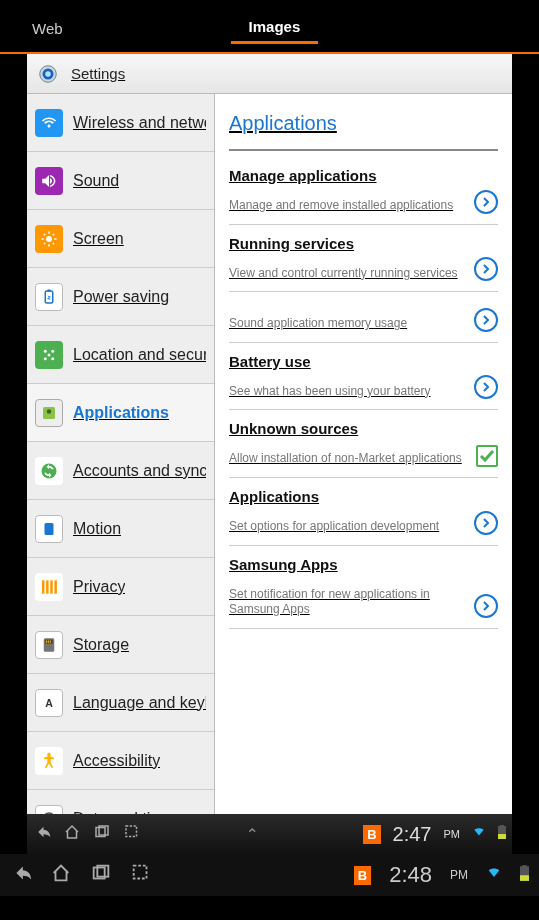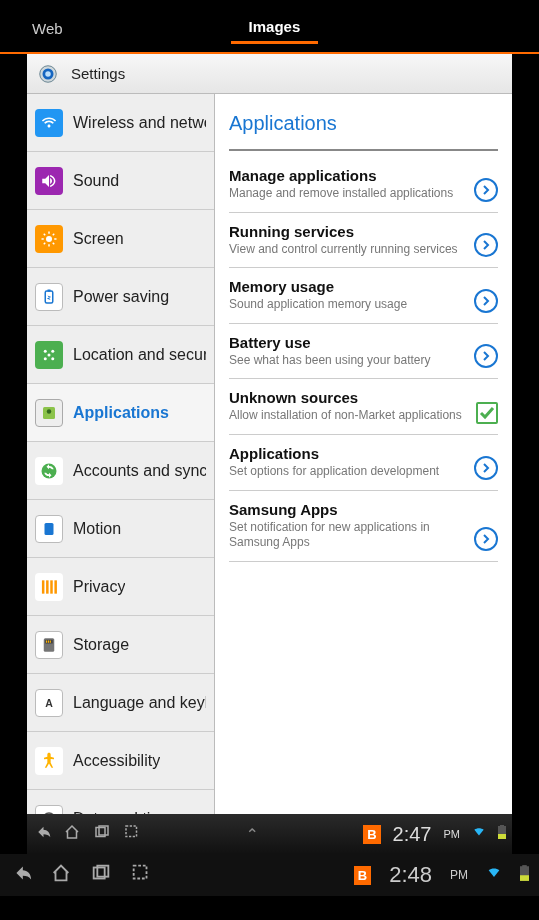--- a/index.html
+++ b/index.html
@@ -3,41 +3,41 @@
 <meta charset="utf-8">
 <style>
   * { margin: 0; padding: 0; box-sizing: border-box; font-family: Arial, Helvetica, sans-serif; }
   body { width: 539px; height: 920px; background: #000; overflow: hidden; }
 
   .browser-tabs { display: flex; height: 52px; background: #000; align-items: center; padding: 0 14px; }
   .tab { color: #ccc; font-size: 15px; padding: 10px 18px 6px; }
   .tab.active { color: #fff; font-weight: bold; border-bottom: 3px solid #ff6a00; margin-left: 150px; }
   .orange-line { height: 2px; background: #ff6a00; }
 
-  .screenshot-wrap { background: #000; padding: 0; }
+  .screenshot-wrap { background: #000; padding: 0; text-decoration: underline; }
   .device { background: #eaeaea; width: 485px; margin: 0 auto; height: 800px; position: relative; overflow: hidden; }
 
   .settings-header { background: linear-gradient(#f7f7f7,#e6e6e6); height: 40px; display: flex; align-items: center; border-bottom: 1px solid #bbb; padding-left: 10px; }
   .settings-header .gear { width: 22px; height: 22px; margin-right: 12px; }
   .settings-header span { font-size: 15px; color: #222; }
 
   .split { display: flex; height: 760px; }
   .sidebar { width: 188px; background: #eee; overflow: hidden; border-right: 1px solid #bbb; }
   .side-item { display: flex; align-items: center; height: 58px; padding: 0 8px; border-bottom: 1px solid #ccc; cursor: pointer; white-space: nowrap; overflow: hidden; }
   .side-item .ico { width: 28px; height: 28px; margin-right: 10px; border-radius: 4px; display: flex; align-items: center; justify-content: center; flex-shrink: 0; }
   .side-item span { font-size: 16px; color: #222; overflow: hidden; text-overflow: clip; }
   .side-item.selected span { color: #1976d2; font-weight: bold; }
   .side-item.selected { background: #f5f5f5; position: relative; }
 
   .content { flex: 1; background: #fff; padding: 10px 14px; overflow: hidden; }
   .content-title { color: #1976d2; font-size: 20px; font-weight: 500; padding: 8px 0 14px; border-bottom: 2px solid #888; margin-bottom: 6px; }
   .row { display: flex; align-items: flex-end; border-bottom: 1px solid #ccc; padding: 10px 0; cursor: pointer; }
   .row-text { flex: 1; }
   .row-title { font-size: 15px; color: #111; font-weight: bold; }
-  .row-sub { font-size: 12px; color: #777; line-height: 1.3; margin-top: 2px; }
+  .row-sub { font-size: 12px; color: #777; line-height: 1.3; margin-top: 14px; }
   .chev { width: 24px; height: 24px; border: 2px solid #1976d2; border-radius: 50%; display: flex; align-items: center; justify-content: center; flex-shrink: 0; margin-left: 6px; }
   .chev svg { width: 10px; height: 10px; }
   .chk { width: 22px; height: 22px; border: 2px solid #4caf50; border-radius: 2px; display: flex; align-items: center; justify-content: center; flex-shrink: 0; margin-left: 6px; }
   .chk svg { width: 16px; height: 16px; }
 
   .navbar { position: absolute; bottom: 0; left: 0; right: 0; height: 40px; background: linear-gradient(#2a2a2a,#111); display: flex; align-items: center; padding: 0 6px; gap: 12px; }
   .navbar .nb { color: #aaa; }
   .navbar .spacer { flex: 1; text-align: center; color: #888; }
   .clock-badge { background: #ff6a00; color: #fff; padding: 2px 4px; font-size: 13px; font-weight: bold; }
   .clock-time { color: #ddd; font-size: 20px; }
@@ -246,21 +246,20 @@
           </div>
           <div class="chev">
               <svg viewBox="0 0 10 10">
                 <path d="M3 1l4 4-4 4" fill="none" stroke="#1976d2" stroke-width="2"></path>
               </svg>
             </div>
         </div>
 
         <div class="row">
           <div class="row-text">
-            <div class="row-title">Memory usage</div>
             <div class="row-sub">Sound application memory usage</div>
           </div>
           <div class="chev">
               <svg viewBox="0 0 10 10">
                 <path d="M3 1l4 4-4 4" fill="none" stroke="#1976d2" stroke-width="2"></path>
               </svg>
             </div>
         </div>
 
         <div class="row">

